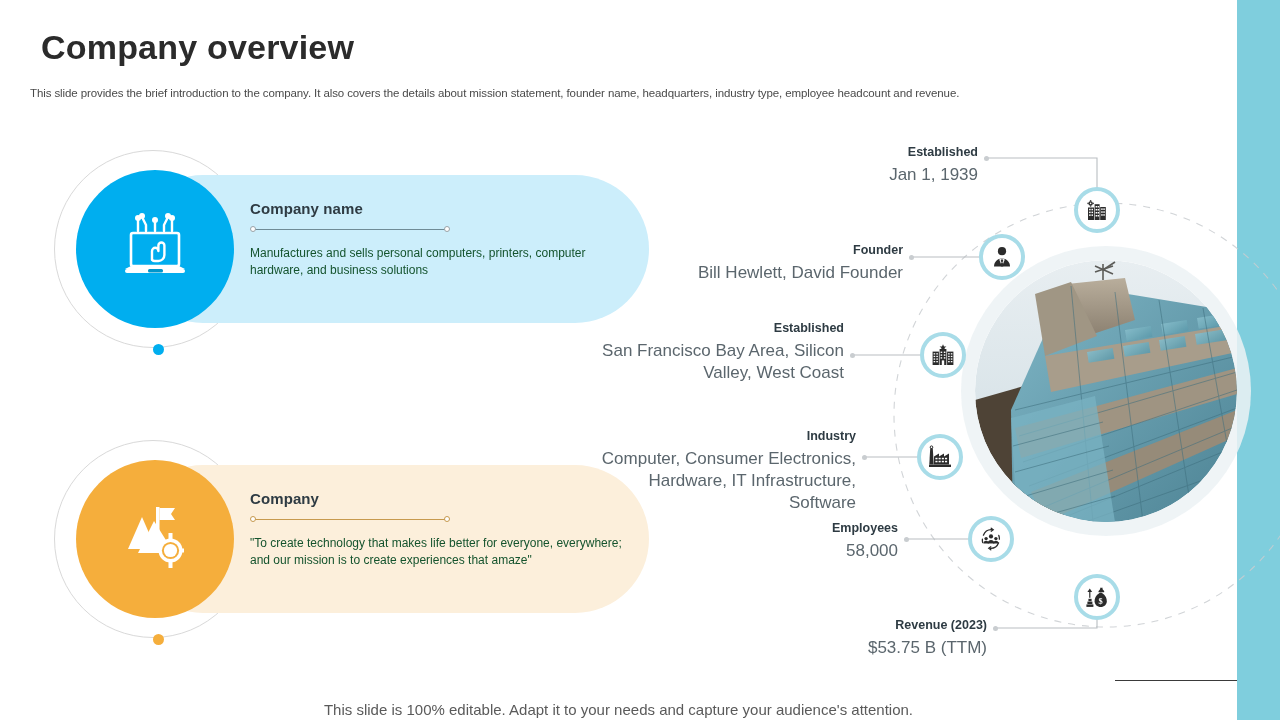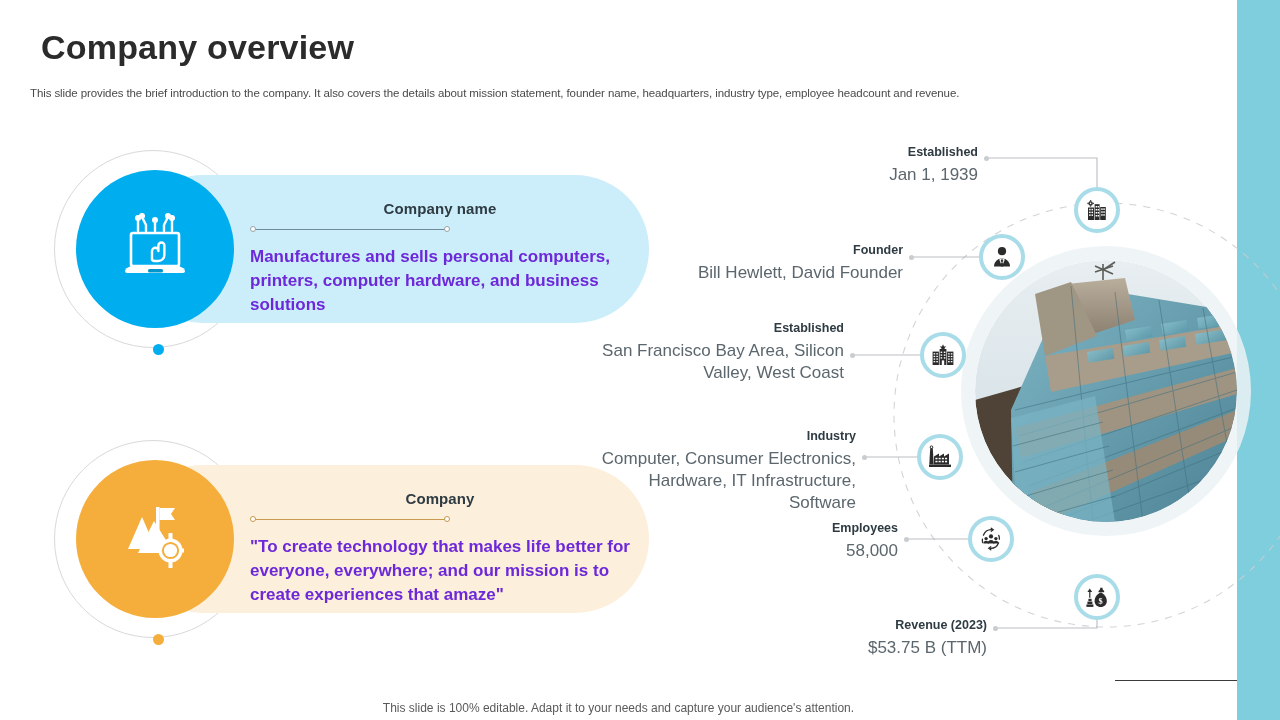--- a/index.html
+++ b/index.html
@@ -44,27 +44,26 @@
     display:flex;align-items:center;justify-content:center;
   }
   .card .dot{
     position:absolute;width:11px;height:11px;border-radius:50%;
     left:99px;top:194px;
   }
   .card .ctext{position:absolute;left:196px;top:50px;width:380px;}
   .card .chead{
     font-size:15px;font-weight:700;color:#2e3b43;margin:0 0 2px 0;
     letter-spacing:.1px;
-    text-align:center;
   }
   .sepwrap{position:relative;height:14px;width:200px;margin:6px 0 8px 0;}
   .sepline{position:absolute;left:4px;top:6px;height:1px;width:192px;}
   .sepcirc{position:absolute;top:3px;width:6px;height:6px;border-radius:50%;
            background:#fff;box-sizing:border-box;border:1px solid #9aa3a8;}
-  .cbody{font-size:17px;line-height:1.42;color:#6d28d9;font-weight:bold;}
+  .cbody{font-size:12px;line-height:1.42;color:#14532d;}
 
   
   .info{position:absolute;left:600px;top:120px;width:680px;height:560px;}
   .photo{
     position:absolute;left:375px;top:140px;width:262px;height:262px;
     border-radius:50%;overflow:hidden;
     box-shadow:0 0 0 14px rgba(236,242,245,.85);
   }
   .photo svg{display:block;}
 
@@ -78,21 +77,21 @@
 
   .lbl{position:absolute;text-align:right;z-index:3;}
   .lbl .lk{font-size:12.5px;font-weight:700;color:#2e3b43;line-height:1.25;}
   .lbl .lv{font-size:17px;color:#5b666d;line-height:1.3;margin-top:3px;white-space:pre-line;}
 
   .conn{position:absolute;z-index:2;}
   .cdot{position:absolute;width:5px;height:5px;border-radius:50%;background:#c9cdd0;z-index:3;}
 
   .footer{
     position:absolute;left:0;top:701px;width:1237px;text-align:center;
-    font-size:12px;color:#5a5a5a;
+    font-size:15px;color:#5a5a5a;
   }
   .botline{position:absolute;left:1115px;top:680px;width:122px;height:1px;background:#3a3a3a;}
 </style>
 </head>
 <body>
 
 <div class="slide">
 
   <div class="teal-band" style="background:#7FCEDD;"></div>
   <div class="botline"></div>

